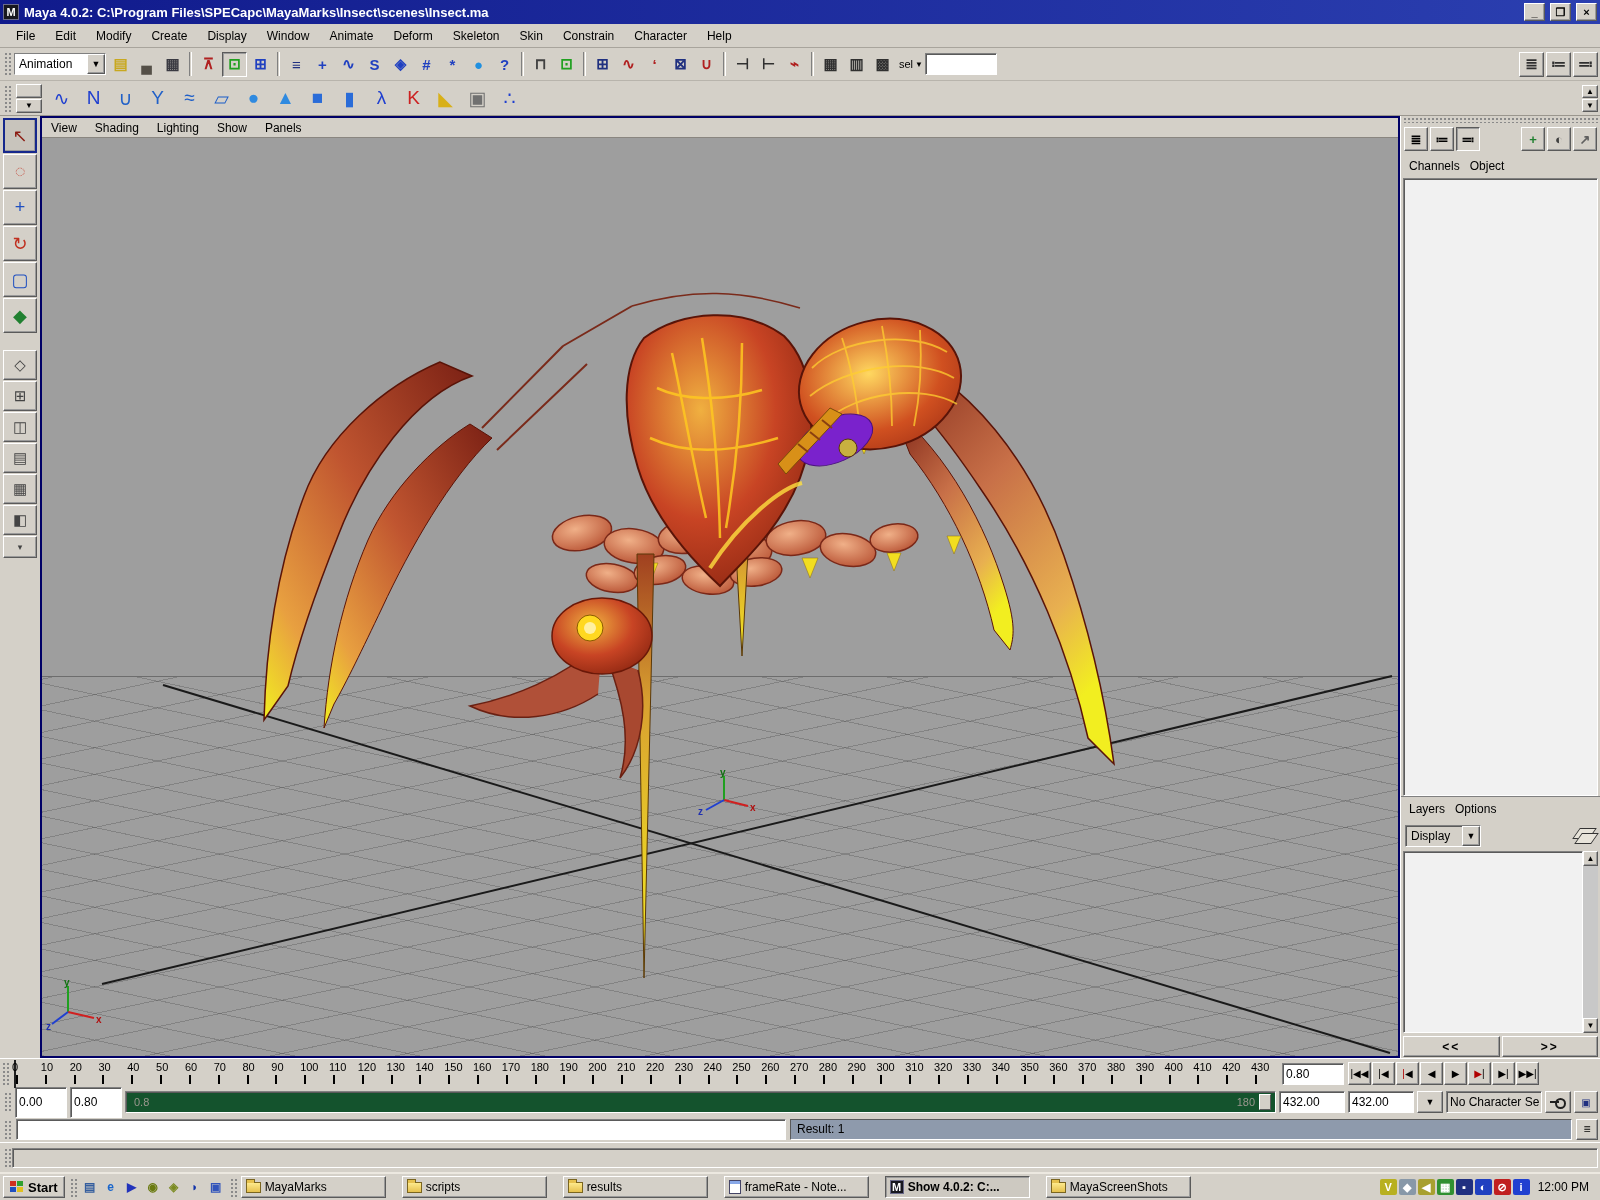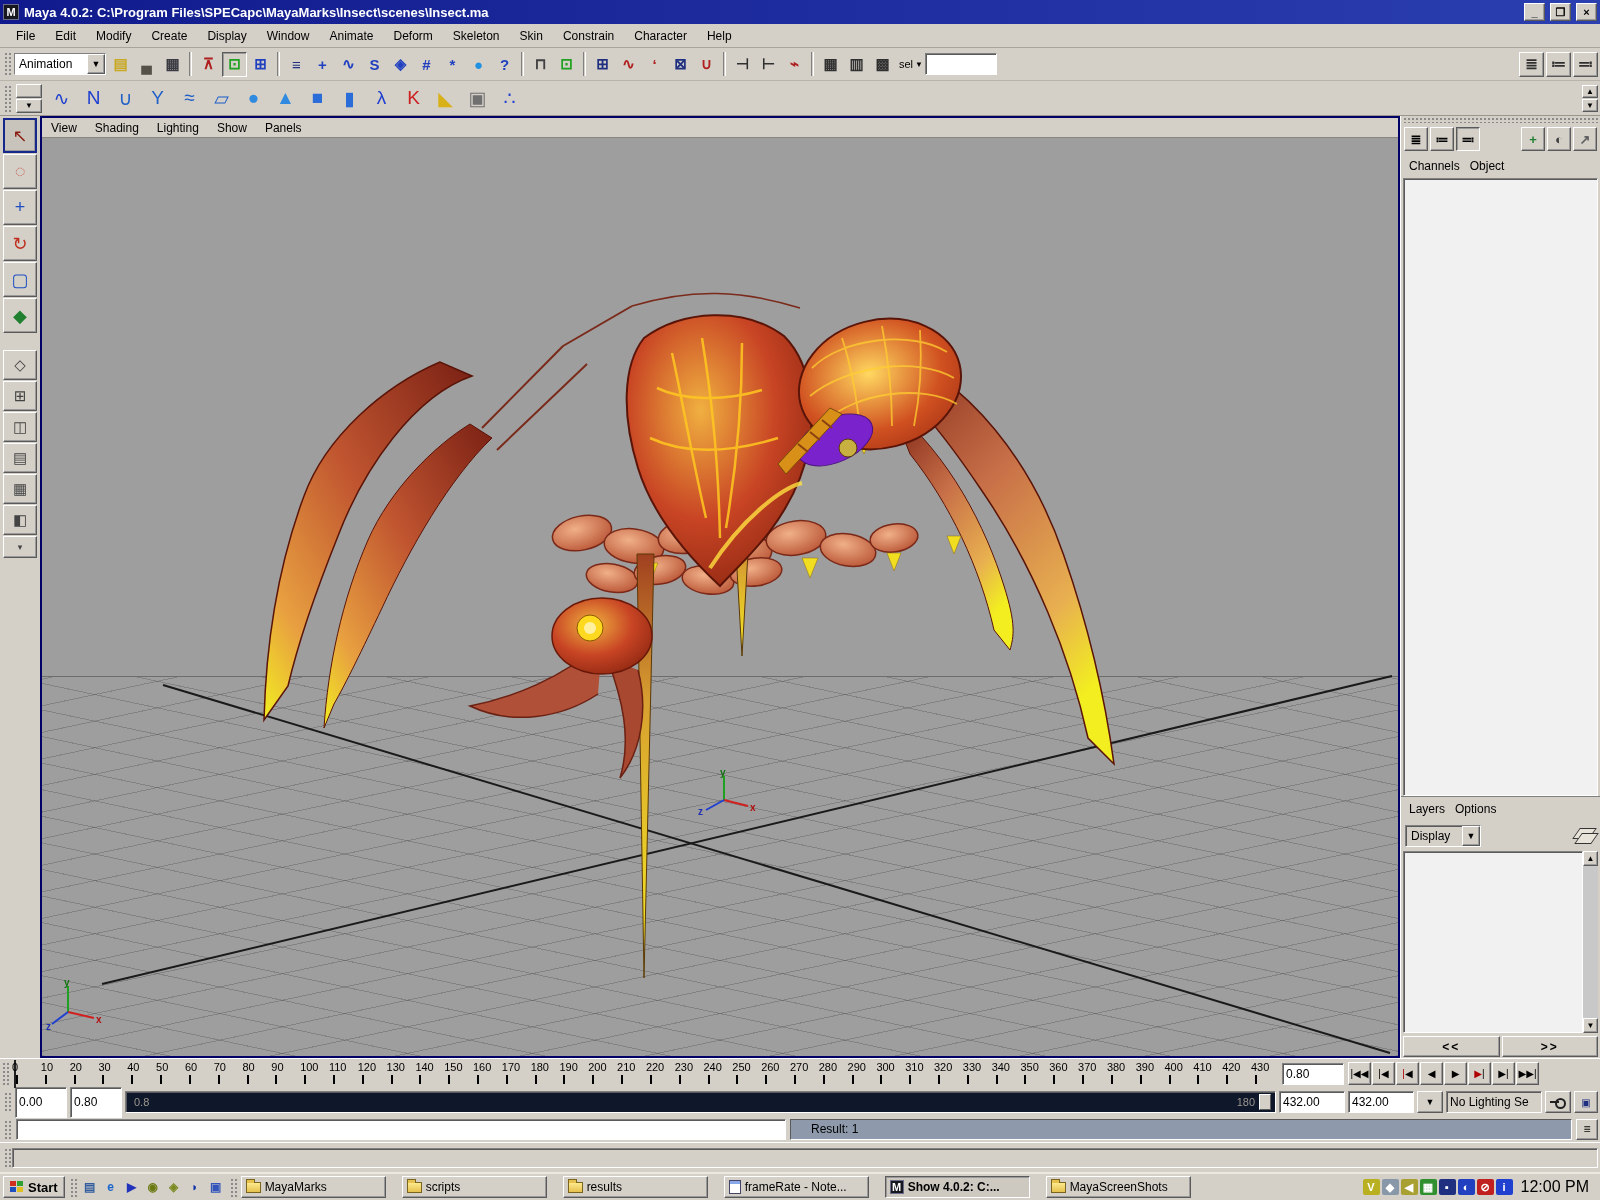--- a/index.html
+++ b/index.html
@@ -89,49 +89,49 @@
   .tick-cell { flex:1; position:relative; font-size:11px; text-align:left; }
   .tick-cell .num { position:absolute; top:1px; left:2px; }
   .tick-cell .tick { position:absolute; left:6px; top:15px; width:2px; height:9px; background:#000; }
   #cur-marker { position:absolute; left:4px; top:0; width:2px; height:28px; background:#202020; }
   #cur-time-field { width:62px; height:22px; margin:0 4px; }
   .pb-btn { width:23px; height:23px; margin-right:1px; font-size:10px; display:flex; align-items:center; justify-content:center; white-space:nowrap; }
   .pb-btn .red { color:#b00000; }
 
   #rangerow { height:28px; display:flex; align-items:center; gap:3px; padding:1px 2px; }
   .range-field { width:52px; height:31px; }
-  #range-track { flex:1; height:22px; background:#0f172a; display:flex; align-items:center; position:relative;text-align:right; }
+  #range-track { flex:1; height:22px; background:#14532d; display:flex; align-items:center; position:relative;text-align:right; }
   #range-track .ghost { color:#9a968e; font-size:11px; margin-left:8px; }
   #range-track .endlab { position:absolute; right:20px; color:#9a968e; font-size:11px; }
   #range-track .handle { position:absolute; right:4px; width:12px; height:16px; background:#d4d0c8; border:1px solid; border-color:#fff #5a5a5a #5a5a5a #fff; }
   .wide-field { width:66px; height:22px; }
   #charset-box { width:96px; height:22px; display:flex; align-items:center; padding-left:3px; overflow:hidden; white-space:nowrap; background:#d4d0c8; }
   .key-icon { width:16px; height:8px; position:relative; }
   .key-icon:before { content:""; position:absolute; left:0; top:3px; width:9px; height:2px; background:#202020; }
   .key-icon:after { content:""; position:absolute; right:0; top:0; width:7px; height:7px; border:2px solid #202020; border-radius:50%; }
 
   #cmdrow { height:26px; display:flex; align-items:center; gap:4px; padding:1px 2px; }
   #cmd-input { width:770px; height:21px; }
-  #cmd-result { flex:1; height:21px; background:#8e9aac; display:flex; align-items:center; padding-left:20px; border:1px solid; border-color:#5a5a5a #fff #fff #5a5a5a; }
+  #cmd-result { flex:1; height:21px; background:#8e9aac; display:flex; align-items:center; padding-left:6px; border:1px solid; border-color:#5a5a5a #fff #fff #5a5a5a; }
   #helprow { height:30px; display:flex; align-items:center; padding:2px; border-top:1px solid #fff; }
   #helprow .bar { flex:1; height:20px; }
 
   
   #taskbar { height:28px; border-top:2px solid #ece8e0; display:flex; align-items:center; gap:3px; padding:1px 3px; background:#d4d0c8; }
   #start-btn { height:22px; display:flex; align-items:center; gap:4px; padding:0 6px; font-weight:bold; font-size:13px; }
   .winflag { width:14px; height:12px; display:grid; grid-template-columns:6px 6px; grid-template-rows:5px 5px; gap:1px; }
   .winflag i { display:block; } .winflag i:nth-child(1){background:#d03020;} .winflag i:nth-child(2){background:#30a030;} .winflag i:nth-child(3){background:#2050c0;} .winflag i:nth-child(4){background:#e0c020;}
   .ql-icon { width:18px; height:18px; font-size:12px; font-weight:bold; display:flex; align-items:center; justify-content:center; }
   .taskbtn { width:145px; height:22px; display:flex; align-items:center; gap:4px; padding:0 4px; font-size:12px; overflow:hidden; white-space:nowrap; }
   .folder-icon { width:15px; height:11px; background:linear-gradient(#fde98c,#e6c14e); border:1px solid #7a6520; position:relative; flex:none; }
   .folder-icon:before { content:""; position:absolute; left:-1px; top:-4px; width:7px; height:3px; background:#e6c14e; border:1px solid #7a6520; border-bottom:none; }
   .notepad-icon { width:12px; height:14px; background:#fff; border:1px solid #446; box-shadow:inset 0 3px 0 #88a8e8; flex:none; }
   .tray { display:flex; align-items:center; gap:2px; margin-left:auto; }
   .tray-ic { width:17px; height:16px; font-size:11px; font-weight:bold; display:flex; align-items:center; justify-content:center; color:#fff; border-radius:2px; }
-  #clock { padding:0 8px 0 6px; font-size:16px; }
+  #clock { padding:0 8px 0 6px; font-size:12px; }
 
   .noselect { user-select:none; }
 </style>
 </head>
 <body class="noselect">
 
 <div id="titlebar">
   <div class="maya-icon">M</div>
   <div class="title">Maya 4.0.2: C:\Program Files\SPECapc\MayaMarks\Insect\scenes\Insect.ma</div>
   <div class="winbtn raised">_</div>
@@ -650,21 +650,21 @@
   <input class="field range-field" value="0.00" style="">
   <input class="field range-field" value="0.80" style="">
   <div id="range-track" class="sunken">
     <span class="ghost">0.8</span>
     <span class="endlab">180</span>
     <span class="handle"></span>
   </div>
   <input class="field wide-field" value="432.00" style="">
   <input class="field wide-field" value="432.00" style="">
   <div class="raised" style="width:26px;height:22px;display:flex;align-items:center;justify-content:center;font-size:9px">▼</div>
-  <div id="charset-box" class="sunken">No Lighting Se</div>
+  <div id="charset-box" class="sunken">No Character Se</div>
   <div class="raised" style="width:26px;height:22px;display:flex;align-items:center;justify-content:center">
       <span class="key-icon"></span>
     </div>
   <div class="raised" style="width:24px;height:22px;display:flex;align-items:center;justify-content:center;font-size:10px;color:#203080">▣</div>
 </div>
 
 <div id="cmdrow">
   <div class="vgrip"></div>
   <input id="cmd-input" class="field" value="" style="">
   <div id="cmd-result">Result: 1</div>

